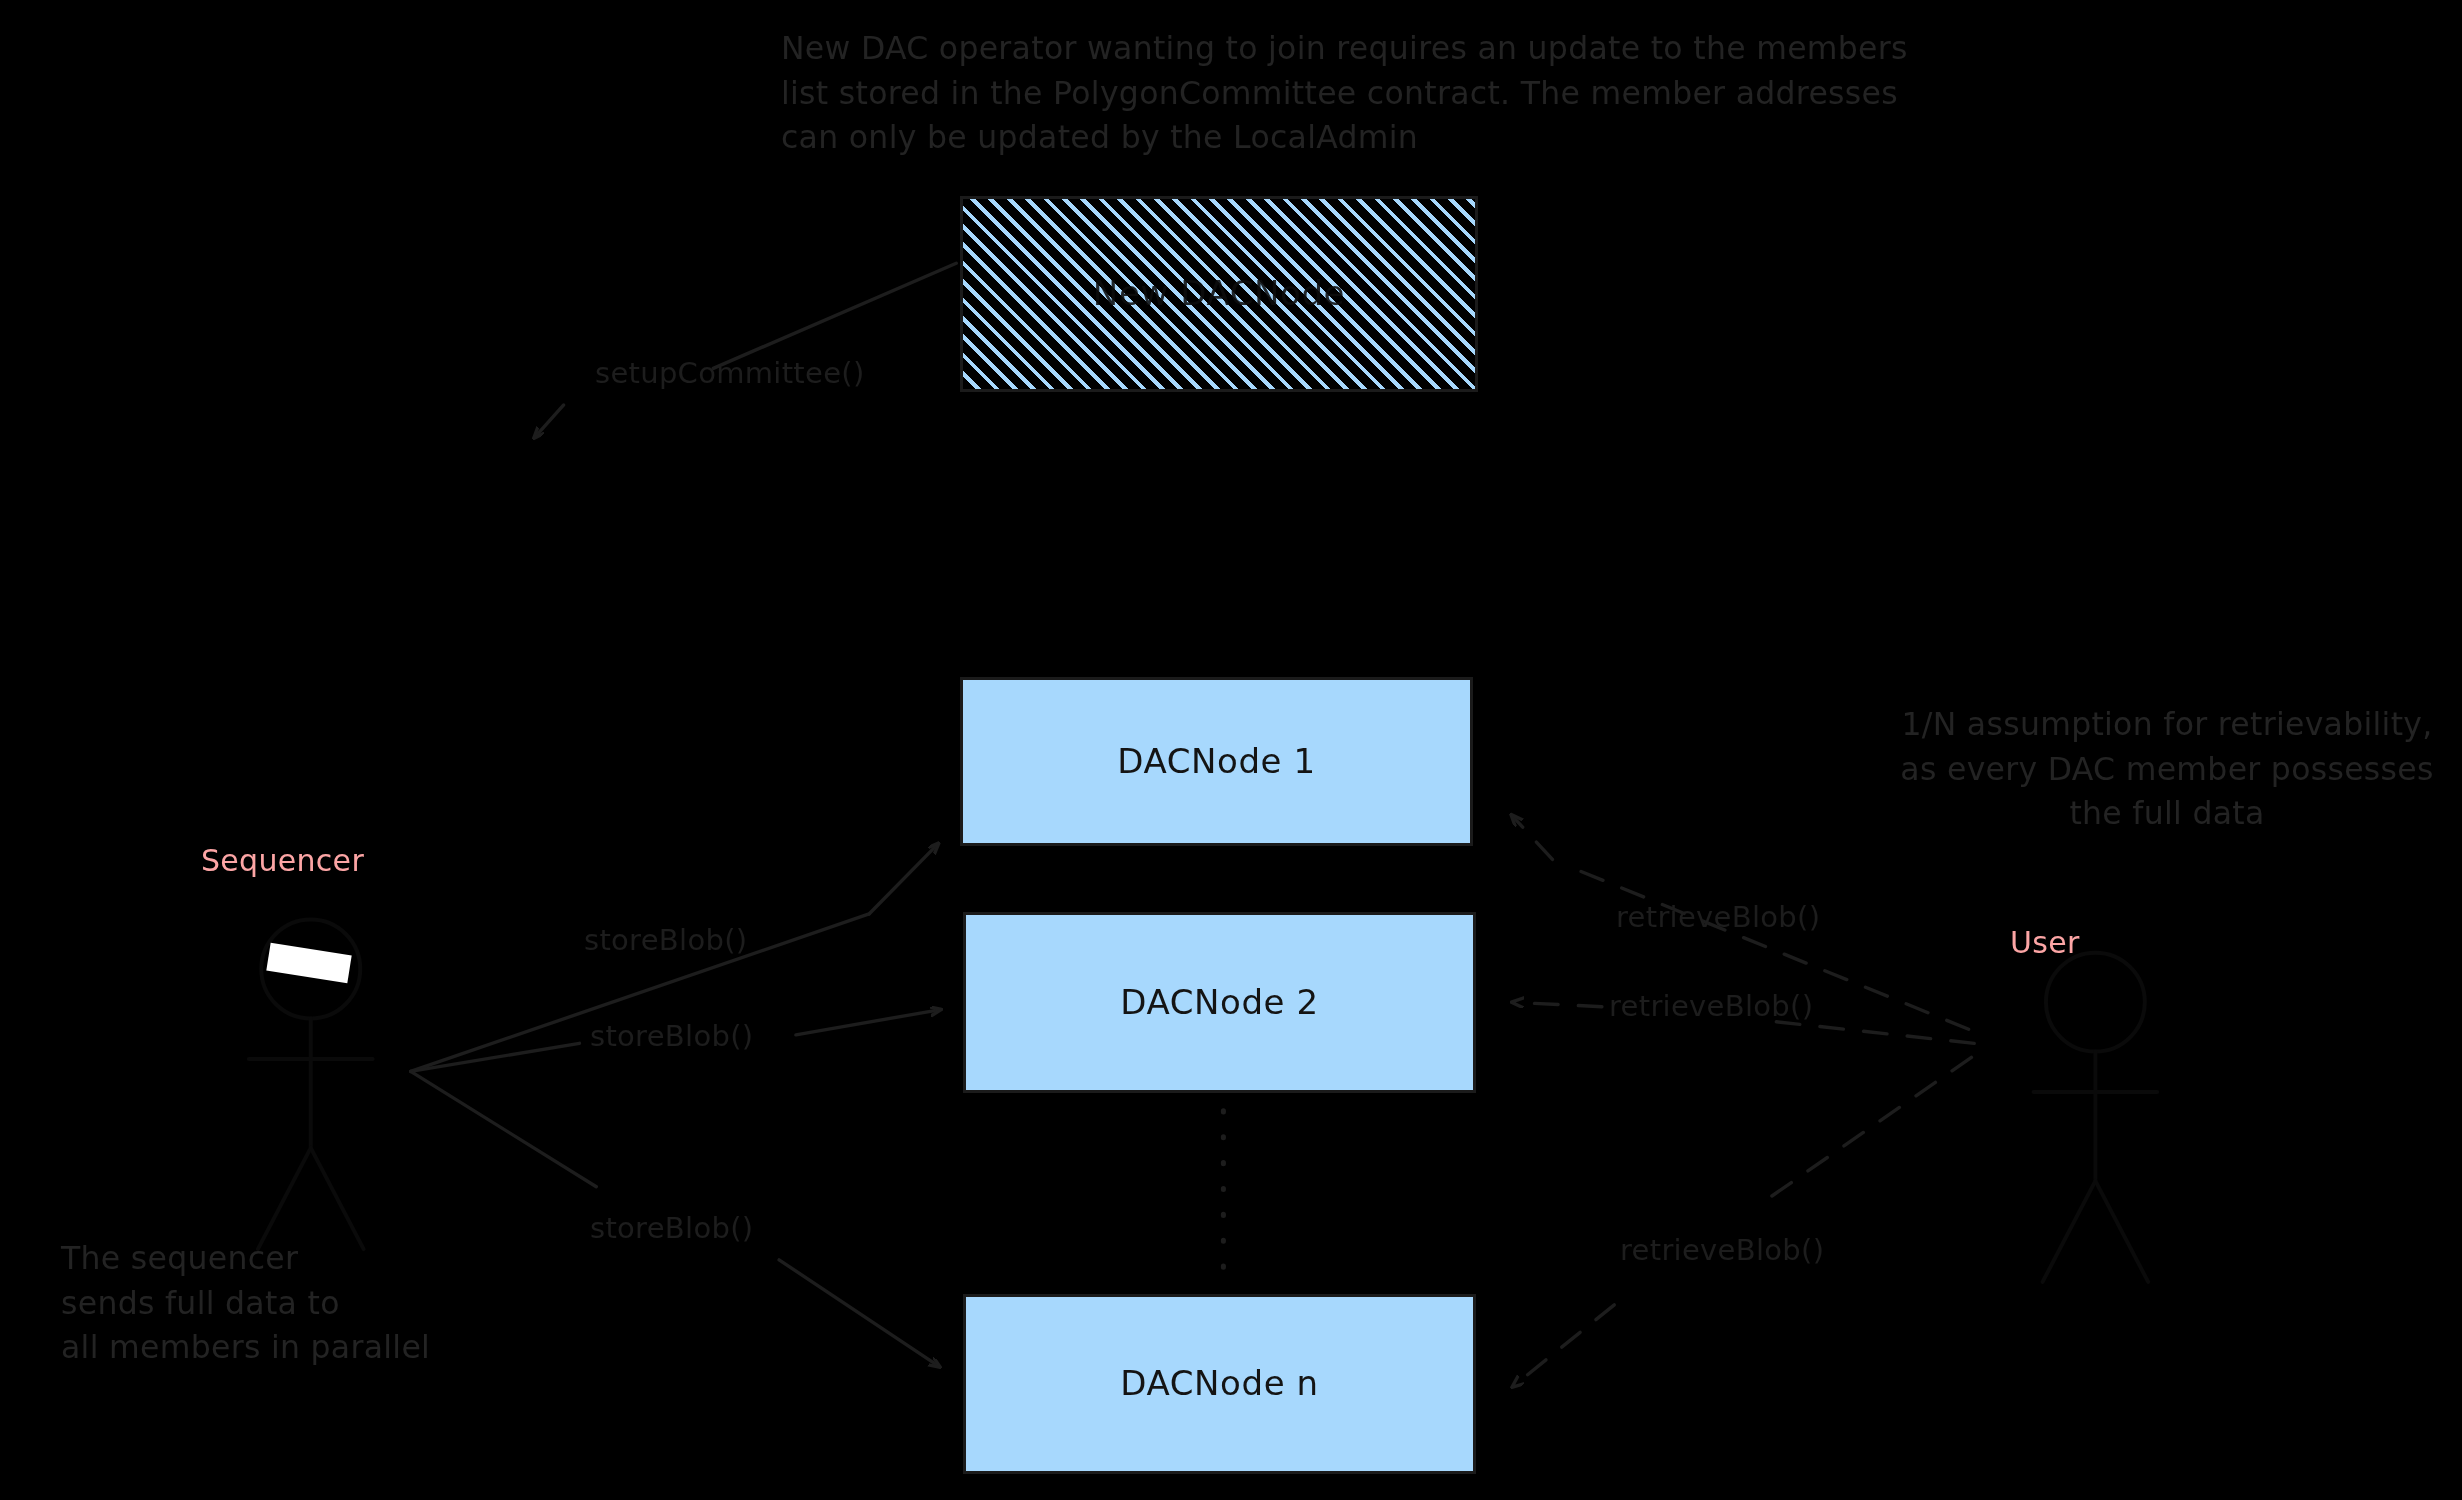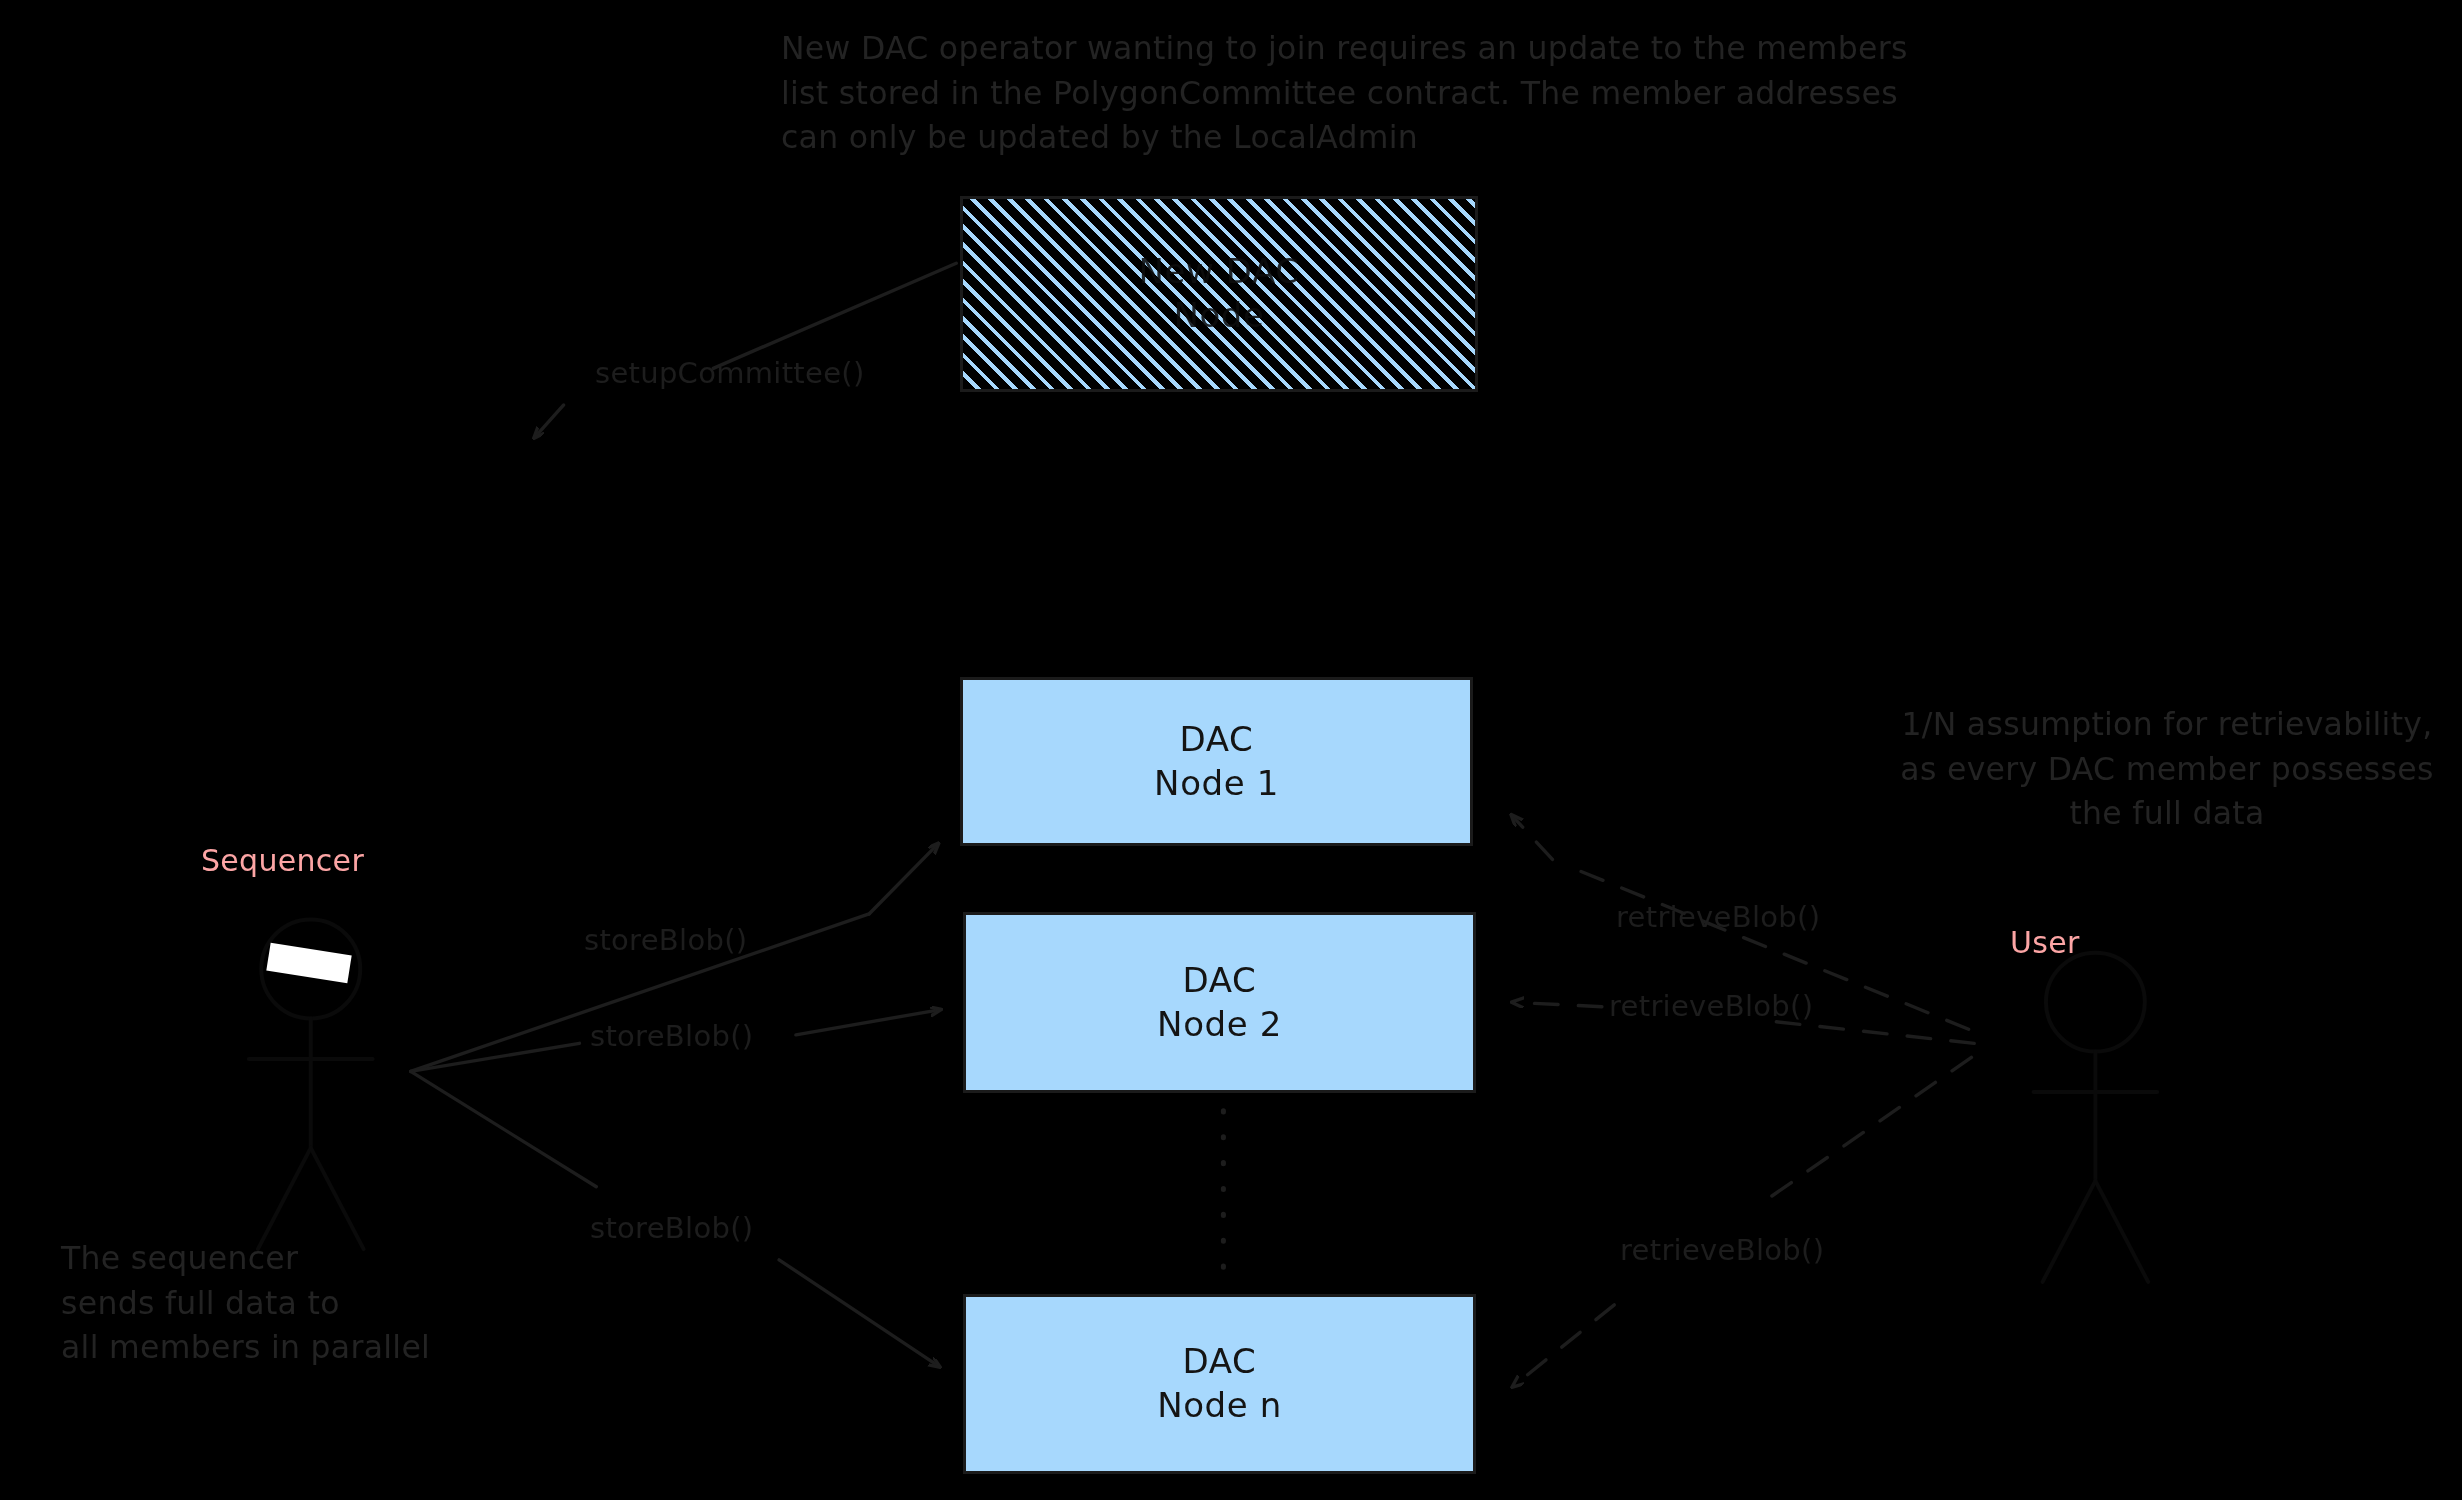--- a/index.html
+++ b/index.html
@@ -20,21 +20,21 @@
     inset: 0;
     width: 2462px;
     height: 1500px;
     pointer-events: none;
   }
   .node-box {
     position: absolute;
     box-sizing: border-box;
     border: 3.9px solid #1b1b1b;
     display: flex;
-    flex-direction: column;
+    flex-direction: row;
     align-items: center;
     justify-content: center;
     text-align: center;
   }
   .node-box .line {
     color: #141414;
     font-size: 34px;
     line-height: 1.28;
     letter-spacing: 0.6px;
   }

